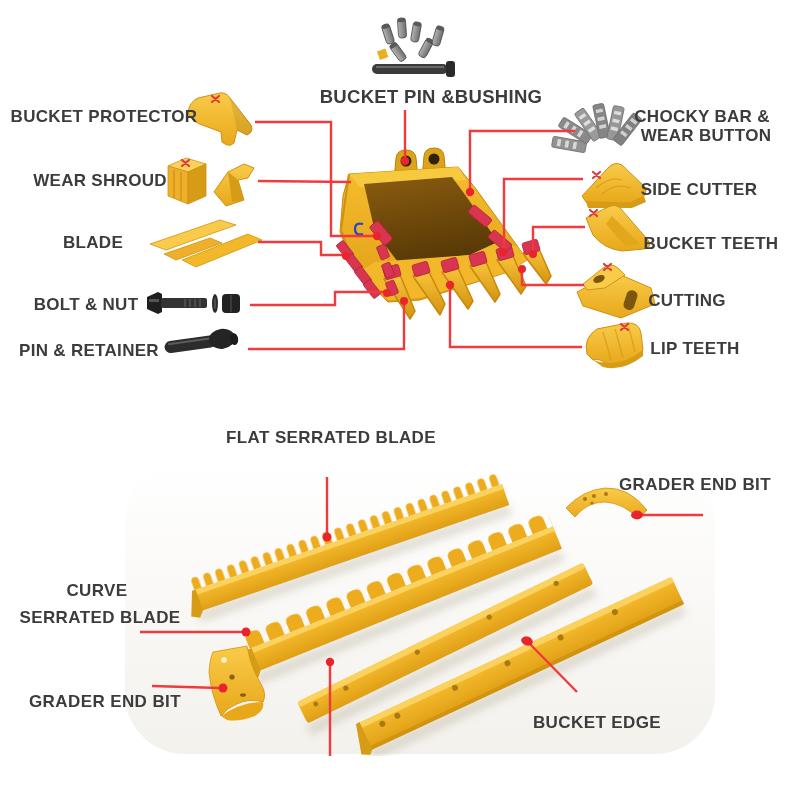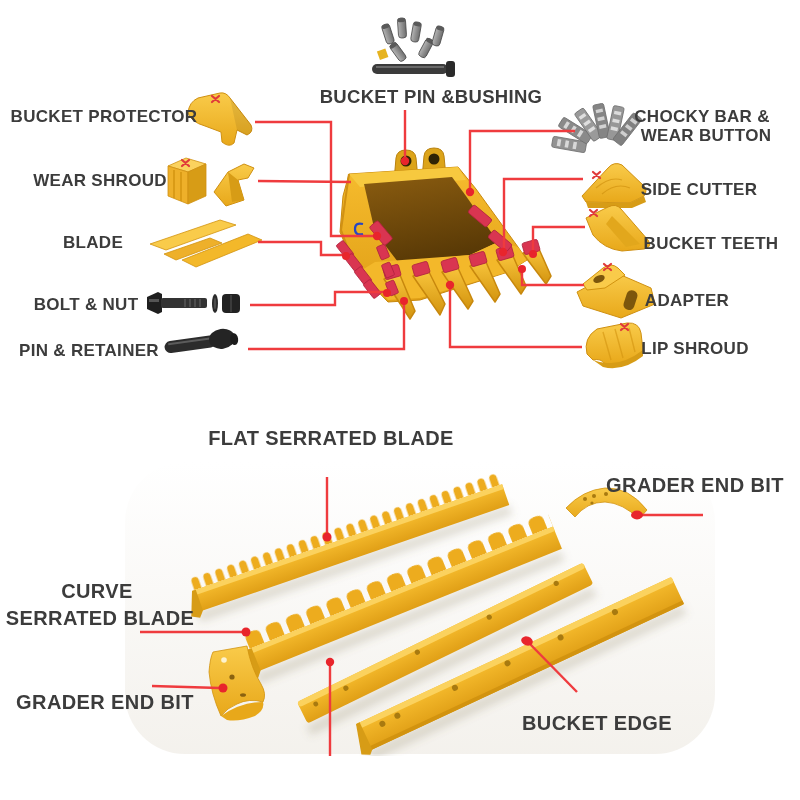--- a/index.html
+++ b/index.html
@@ -7,21 +7,21 @@
     --yellow:#f0b122; --yellow_light:#fcd157; --yellow_dark:#d2930f;
     --red_part:#d93551; --backdrop:#f1eee8;
   }
   html,body{margin:0;padding:0;background:#fff;}
   .stage{position:relative;width:800px;height:756px;background:#fff;overflow:hidden;
          font-family:"Liberation Sans",sans-serif;}
   .stage svg{position:absolute;left:0;top:0;}
   .lbl{position:absolute;transform:translate(-50%,-50%);white-space:nowrap;
        color:var(--text);font-weight:600;font-size:17px;letter-spacing:.3px;}
   .lbl.top-main{font-size:18.5px;}
-  .lbl.big{font-size:20px;letter-spacing:.4px;}
+  .lbl.big{font-size:17px;letter-spacing:.4px;}
   .lead{fill:none;stroke:var(--accent_red);stroke-width:2.4;}
   .dot{fill:var(--marker_red);}
   .redpart{fill:var(--red_part);stroke:#b02340;stroke-width:.8;}
   .xmark{stroke:#e03a3a;stroke-width:2.2;stroke-linecap:round;fill:none;}
 </style>
 </head>
 <body>
 
 <div class="stage">
 
@@ -361,22 +361,22 @@
 <div class="lbl top-main" style="left:431px;top:97px">BUCKET PIN &amp;BUSHING</div>
 <div class="lbl" style="left:104px;top:117px">BUCKET PROTECTOR</div>
 <div class="lbl" style="left:100px;top:181px">WEAR SHROUD</div>
 <div class="lbl" style="left:93px;top:243px">BLADE</div>
 <div class="lbl" style="left:86px;top:305px">BOLT &amp; NUT</div>
 <div class="lbl" style="left:702px;top:117px">CHOCKY BAR &amp;</div>
 <div class="lbl" style="left:89px;top:351px">PIN &amp; RETAINER</div>
 <div class="lbl" style="left:706px;top:136px">WEAR BUTTON</div>
 <div class="lbl" style="left:699px;top:190px">SIDE CUTTER</div>
 <div class="lbl" style="left:711px;top:244px">BUCKET TEETH</div>
-<div class="lbl" style="left:687px;top:301px">ADAPTER</div>
-<div class="lbl" style="left:695px;top:349px">LIP SHROUD</div>
+<div class="lbl" style="left:687px;top:301px">CUTTING</div>
+<div class="lbl" style="left:695px;top:349px">LIP TEETH</div>
 
 <div class="lbl big" style="left:331px;top:438px">FLAT SERRATED BLADE</div>
 <div class="lbl big" style="left:695px;top:485px">GRADER END BIT</div>
 <div class="lbl big" style="left:97px;top:591px">CURVE</div>
 <div class="lbl big" style="left:100px;top:618px">SERRATED BLADE</div>
 <div class="lbl big" style="left:105px;top:702px">GRADER END BIT</div>
 <div class="lbl big" style="left:597px;top:723px">BUCKET EDGE</div>
 
 </div>
 

